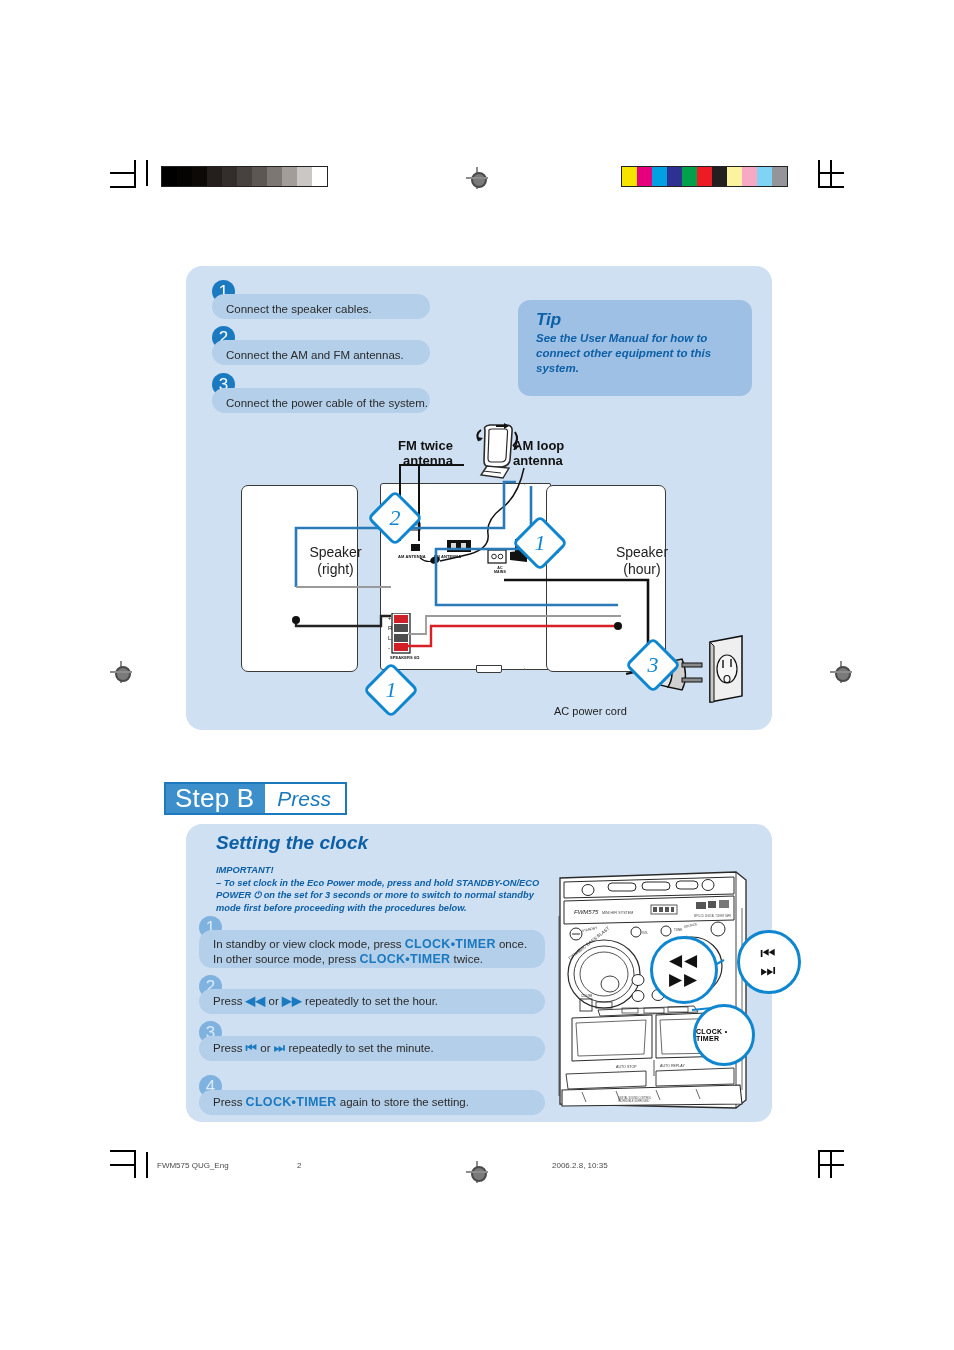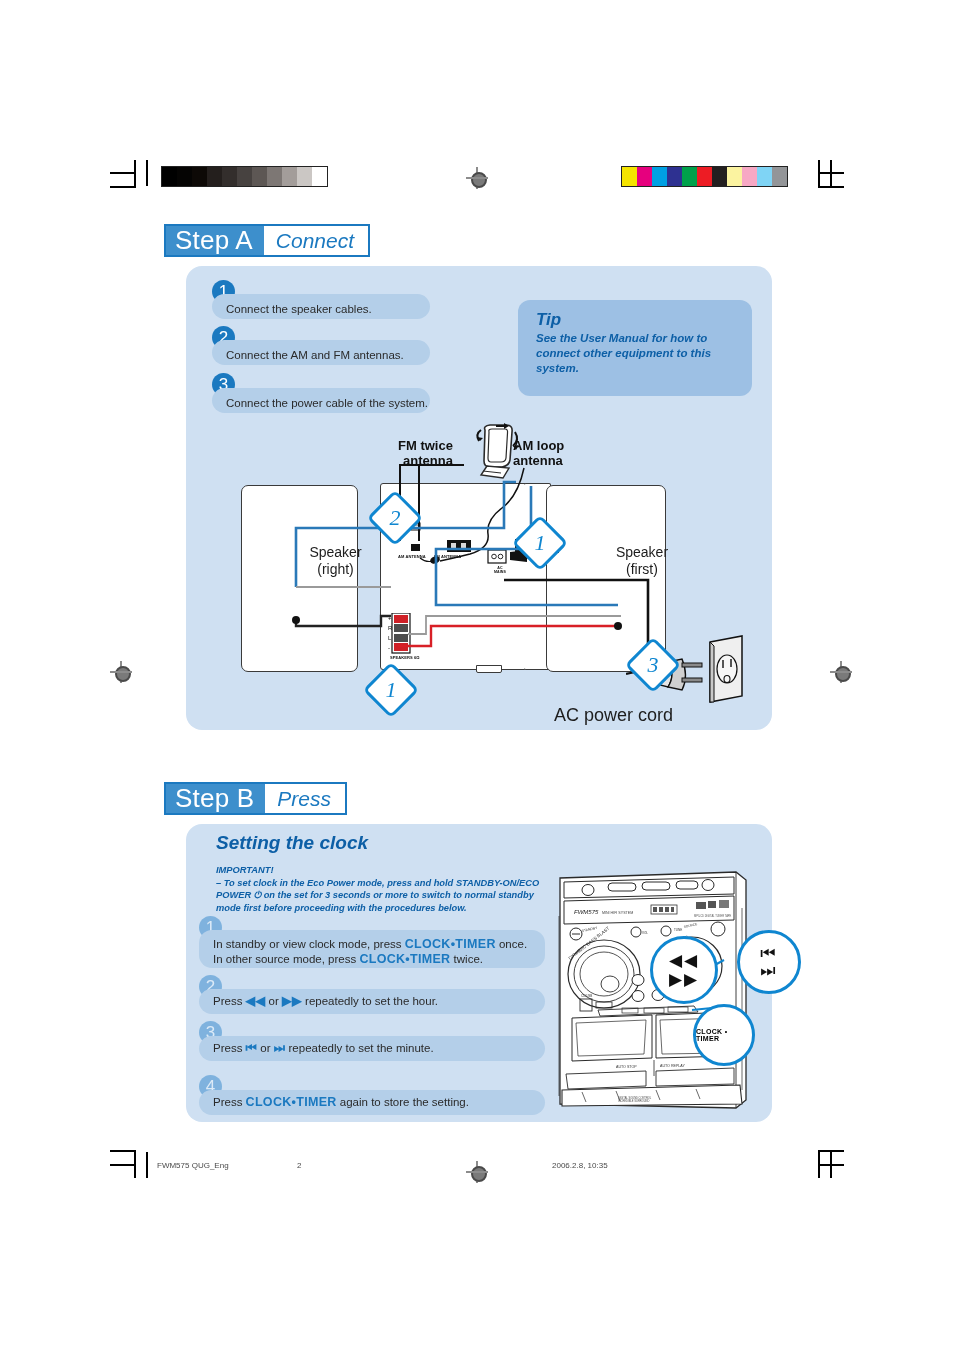--- a/index.html
+++ b/index.html
@@ -43,21 +43,21 @@
   .diamond .sh{position:absolute;inset:0;border:3.5px solid #0f86d0;background:#fff;transform:rotate(45deg);border-radius:6px;}
   .diamond .n{position:absolute;inset:0;display:flex;align-items:center;justify-content:center;color:#0f86d0;font-size:22px;font-style:italic;font-family:"Liberation Serif",serif;}
 
   
   .dgm{position:absolute;}
   .boxline{position:absolute;border:1.6px solid #3a3a3a;border-radius:7px;background:#ffffff;}
   .spk-label{position:absolute;text-align:center;color:#1d1d1d;font-size:14px;line-height:17px;width:100%;margin-left:36px;}
   .ant-label{position:absolute;color:#111;font-size:13px;line-height:15px;font-weight:bold;}
   .wire{position:absolute;}
   .lbl-tiny{position:absolute;font-size:3.6px;font-weight:bold;color:#111;letter-spacing:.1px;white-space:nowrap;}
-  .acp{position:absolute;color:#1d1d1d;font-size:18px;}
+  .acp{position:absolute;color:#1d1d1d;font-size:11px;}
 
   
   .sectitle{position:absolute;color:#0d5fa6;font-size:19px;font-style:italic;font-weight:bold;}
   .important{position:absolute;color:#0d5fa6;font-size:9.3px;font-style:italic;font-weight:bold;line-height:12.5px;width:330px;}
   .bpill{position:absolute;background:#b4cfe9;border-radius:13px;}
   .bpill .txt{position:absolute;left:14px;color:#2a2a2a;font-size:11.5px;line-height:15px;}
   .numoutline{position:absolute;width:23px;height:23px;border-radius:50%;background:#7fb2de;color:#dceaf7;text-align:center;font-size:17px;line-height:23px;}
   .cmd{color:#1b79c0;font-weight:bold;font-size:12.5px;letter-spacing:.3px;}
 
   
@@ -120,24 +120,20 @@
   <div class="regtarget" style="left:110px;top:661px;">
     <div class="regring"></div>
   </div>
   <div class="regtarget" style="left:830px;top:661px;">
     <div class="regring"></div>
   </div>
   <div class="regtarget" style="left:466px;top:1161px;">
     <div class="regring"></div>
   </div>
 
-  <div class="step-head" style="left:164px;top:224px;">
-    <div class="lbl">Step A</div>
-    <div class="sub">Connect</div>
-  </div>
 
   <div class="panel" style="left:186px;top:266px;width:586px;height:464px;"></div>
 
   <div class="numcircle" style="left:212px;top:280px;">1</div>
   <div class="pill" style="left:212px;top:294px;width:218px;height:25px;">
     <div class="txt">Connect the speaker cables.</div>
   </div>
 
   <div class="numcircle" style="left:212px;top:326px;">2</div>
   <div class="pill" style="left:212px;top:340px;width:218px;height:25px;">
@@ -185,21 +181,21 @@
     <div class="boxline" style="left:55px;top:65px;width:115px;height:185px;">
       <div class="spk-label" style="top:58px;">
         <div>Speaker</div>
         <div>(right)</div>
       </div>
     </div>
 
     <div class="boxline" style="left:360px;top:65px;width:118px;height:185px;">
       <div class="spk-label" style="top:58px;">
         <div>Speaker</div>
-        <div>(first)</div>
+        <div>(hour)</div>
       </div>
     </div>
 
     <svg width="200" height="70" style="position:absolute;left:198px;top:98px;" viewBox="0 0 200 70">
 
       <circle cx="8" cy="9" r="4" fill="#fff" stroke="#111" stroke-width="1"></circle>
         <circle cx="8" cy="9" r="1.4" fill="#111"></circle>
       <circle cx="19" cy="9" r="4" fill="#fff" stroke="#111" stroke-width="1"></circle>
         <circle cx="19" cy="9" r="1.4" fill="#111"></circle>
       <rect x="27" y="5" width="9" height="7" fill="#fff" stroke="#111" stroke-width="1"></rect>

